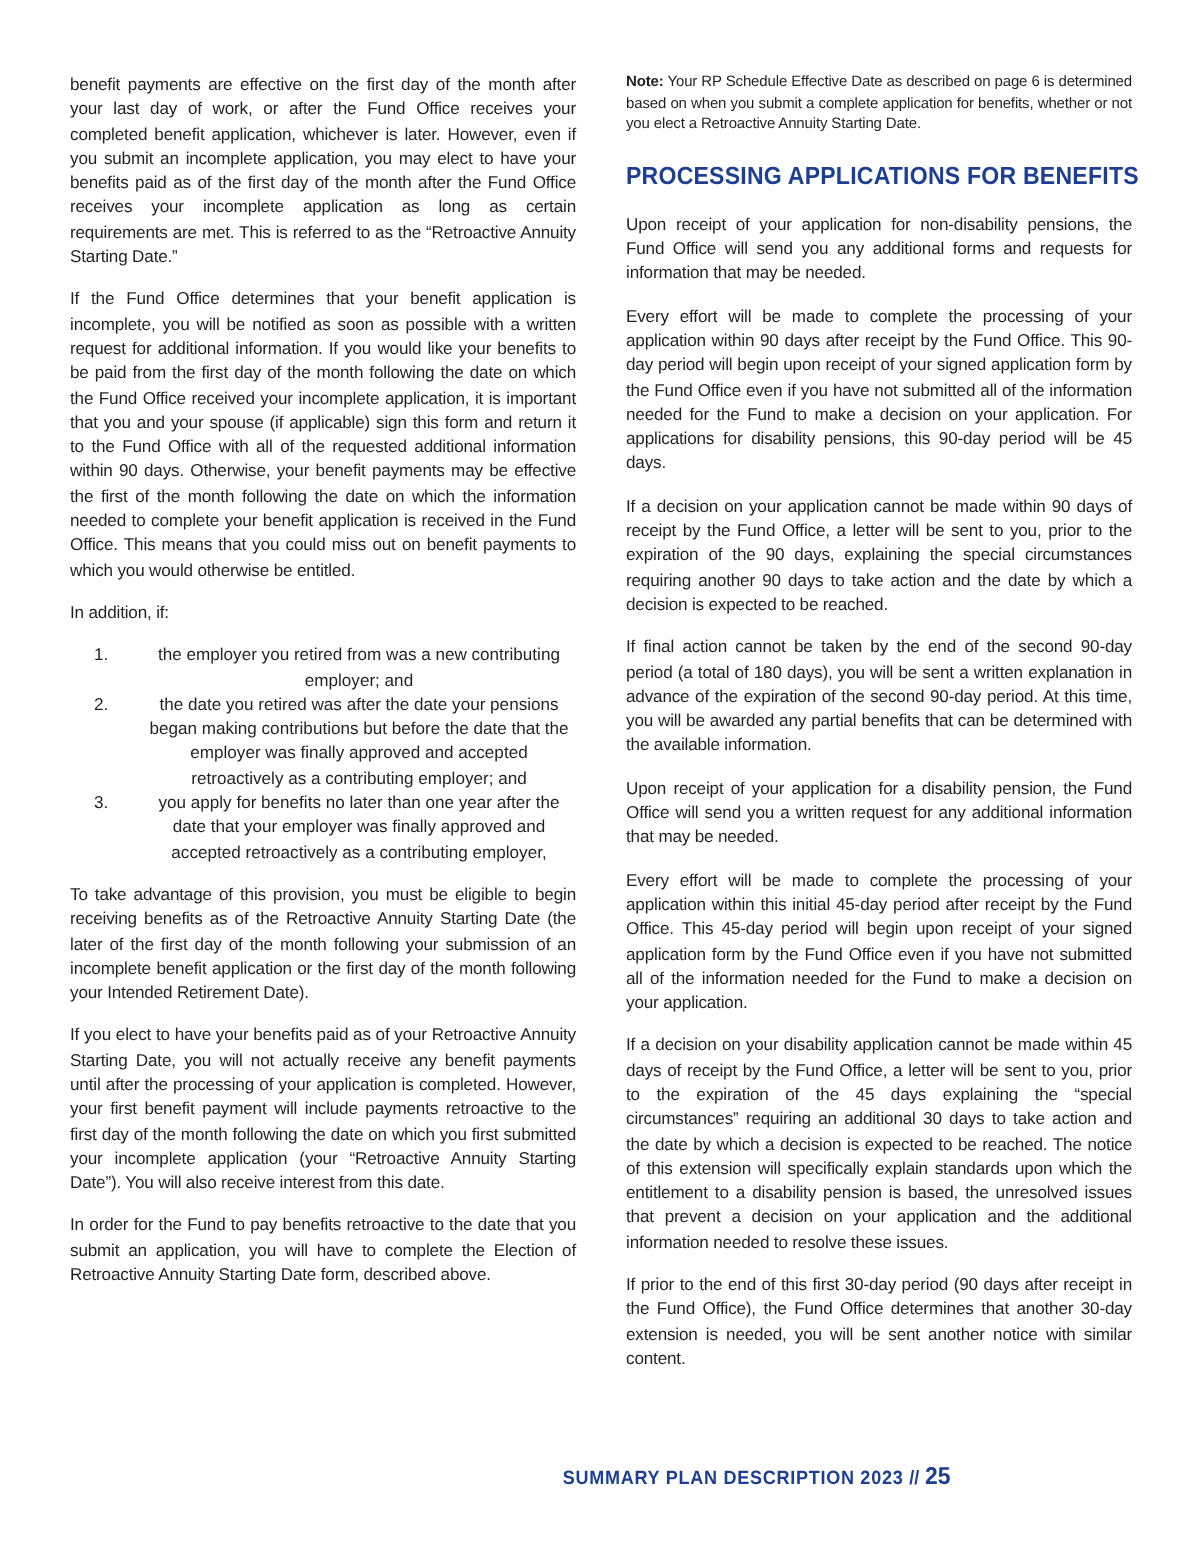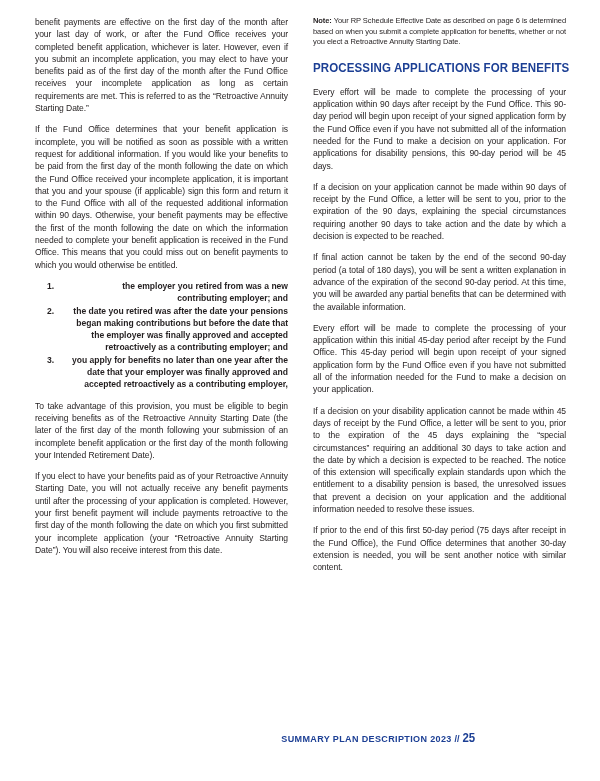--- a/index.html
+++ b/index.html
@@ -12,21 +12,21 @@
     background: #ffffff;
     font-family: "Liberation Sans", sans-serif;
     color: #231f20;
     overflow: hidden;
   }
   .page {
     position: relative;
     width: 508px;
     height: 781px;
     box-sizing: border-box;
-    padding: 16px 33px 0 35px;
+    padding: 36px 33px 0 35px;
   }
   .columns {
     display: flex;
     gap: 25px;
     align-items: flex-start;
   }
   .col {
     width: 253px;
     flex: 0 0 253px;
   }
@@ -68,23 +68,22 @@
     counter-reset: itm;
   }
   ol.numlist > li {
     counter-increment: itm;
     position: relative;
     padding-left: 24px;
     margin-left: 12px;
     font-size: 8.55px;
     line-height: 12.3px;
     color: #231f20;
-    text-align: right;
+    text-align: center;
     margin-bottom: 0;
-    font-weight: bold;
   }
   ol.numlist > li::before {
     content: counter(itm) ".";
     position: absolute;
     left: 0;
     top: 0;
     width: 18px;
     text-align: left;
     font-size: 8.55px;
     line-height: 12.3px;
@@ -115,42 +114,46 @@
 </style>
 </head>
 <body>
 
 <div class="page">
   <div class="columns">
 
     <div class="col">
       <p>benefit payments are effective on the first day of the month after your last day of work, or after the Fund Office receives your completed benefit application, whichever is later. However, even if you submit an incomplete application, you may elect to have your benefits paid as of the first day of the month after the Fund Office receives your incomplete application as long as certain requirements are met. This is referred to as the “Retroactive Annuity Starting Date.”</p>
       <p>If the Fund Office determines that your benefit application is incomplete, you will be notified as soon as possible with a written request for additional information. If you would like your benefits to be paid from the first day of the month following the date on which the Fund Office received your incomplete application, it is important that you and your spouse (if applicable) sign this form and return it to the Fund Office with all of the requested additional information within 90 days. Otherwise, your benefit payments may be effective the first of the month following the date on which the information needed to complete your benefit application is received in the Fund Office. This means that you could miss out on benefit payments to which you would otherwise be entitled.</p>
+      <p>In addition, if:</p>
 
       <ol class="numlist">
         <li>the employer you retired from was a new contributing employer; and</li>
         <li>the date you retired was after the date your pensions began making contributions but before the date that the employer was finally approved and accepted retroactively as a contributing employer; and</li>
         <li>you apply for benefits no later than one year after the date that your employer was finally approved and accepted retroactively as a contributing employer,</li>
       </ol>
 
       <p>To take advantage of this provision, you must be eligible to begin receiving benefits as of the Retroactive Annuity Starting Date (the later of the first day of the month following your submission of an incomplete benefit application or the first day of the month following your Intended Retirement Date).</p>
       <p>If you elect to have your benefits paid as of your Retroactive Annuity Starting Date, you will not actually receive any benefit payments until after the processing of your application is completed. However, your first benefit payment will include payments retroactive to the first day of the month following the date on which you first submitted your incomplete application (your “Retroactive Annuity Starting Date”). You will also receive interest from this date.</p>
+      <p>In order for the Fund to pay benefits retroactive to the date that you submit an application, you will have to complete the Election of Retroactive Annuity Starting Date form, described above.</p>
     </div>
 
     <div class="col">
       <p class="note"><b>Note:</b><span> Your RP Schedule Effective Date as described on page 6 is determined based on when you submit a complete application for benefits, whether or not you elect a Retroactive Annuity Starting Date.</span></p>
 
       <h2 class="section-heading">PROCESSING APPLICATIONS FOR BENEFITS</h2>
 
+      <p>Upon receipt of your application for non-disability pensions, the Fund Office will send you any additional forms and requests for information that may be needed.</p>
       <p>Every effort will be made to complete the processing of your application within 90 days after receipt by the Fund Office. This 90-day period will begin upon receipt of your signed application form by the Fund Office even if you have not submitted all of the information needed for the Fund to make a decision on your application. For applications for disability pensions, this 90-day period will be 45 days.</p>
       <p>If a decision on your application cannot be made within 90 days of receipt by the Fund Office, a letter will be sent to you, prior to the expiration of the 90 days, explaining the special circumstances requiring another 90 days to take action and the date by which a decision is expected to be reached.</p>
       <p>If final action cannot be taken by the end of the second 90-day period (a total of 180 days), you will be sent a written explanation in advance of the expiration of the second 90-day period. At this time, you will be awarded any partial benefits that can be determined with the available information.</p>
+      <p>Upon receipt of your application for a disability pension, the Fund Office will send you a written request for any additional information that may be needed.</p>
       <p>Every effort will be made to complete the processing of your application within this initial 45-day period after receipt by the Fund Office. This 45-day period will begin upon receipt of your signed application form by the Fund Office even if you have not submitted all of the information needed for the Fund to make a decision on your application.</p>
       <p>If a decision on your disability application cannot be made within 45 days of receipt by the Fund Office, a letter will be sent to you, prior to the expiration of the 45 days explaining the “special circumstances” requiring an additional 30 days to take action and the date by which a decision is expected to be reached. The notice of this extension will specifically explain standards upon which the entitlement to a disability pension is based, the unresolved issues that prevent a decision on your application and the additional information needed to resolve these issues.</p>
-      <p>If prior to the end of this first 50-day period (75 days after receipt in the Fund Office), the Fund Office determines that another 30-day extension is needed, you will be sent another notice with similar content.</p>
+      <p>If prior to the end of this first 30-day period (90 days after receipt in the Fund Office), the Fund Office determines that another 30-day extension is needed, you will be sent another notice with similar content.</p>
     </div>
 
   </div>
 
   <div class="footer">
     <span>SUMMARY PLAN DESCRIPTION 2023</span>
     <span class="slashes">//</span>
     <span class="pagenum">25</span>
   </div>
 </div>

